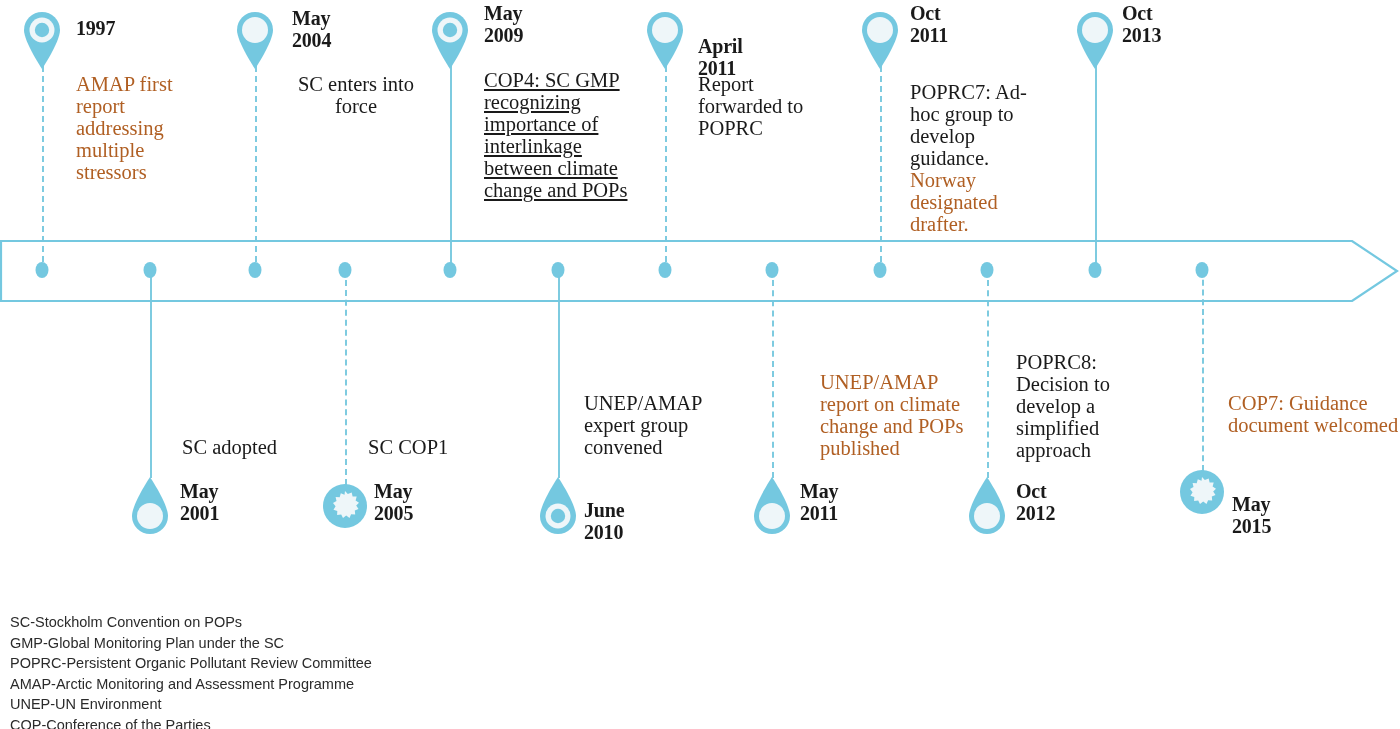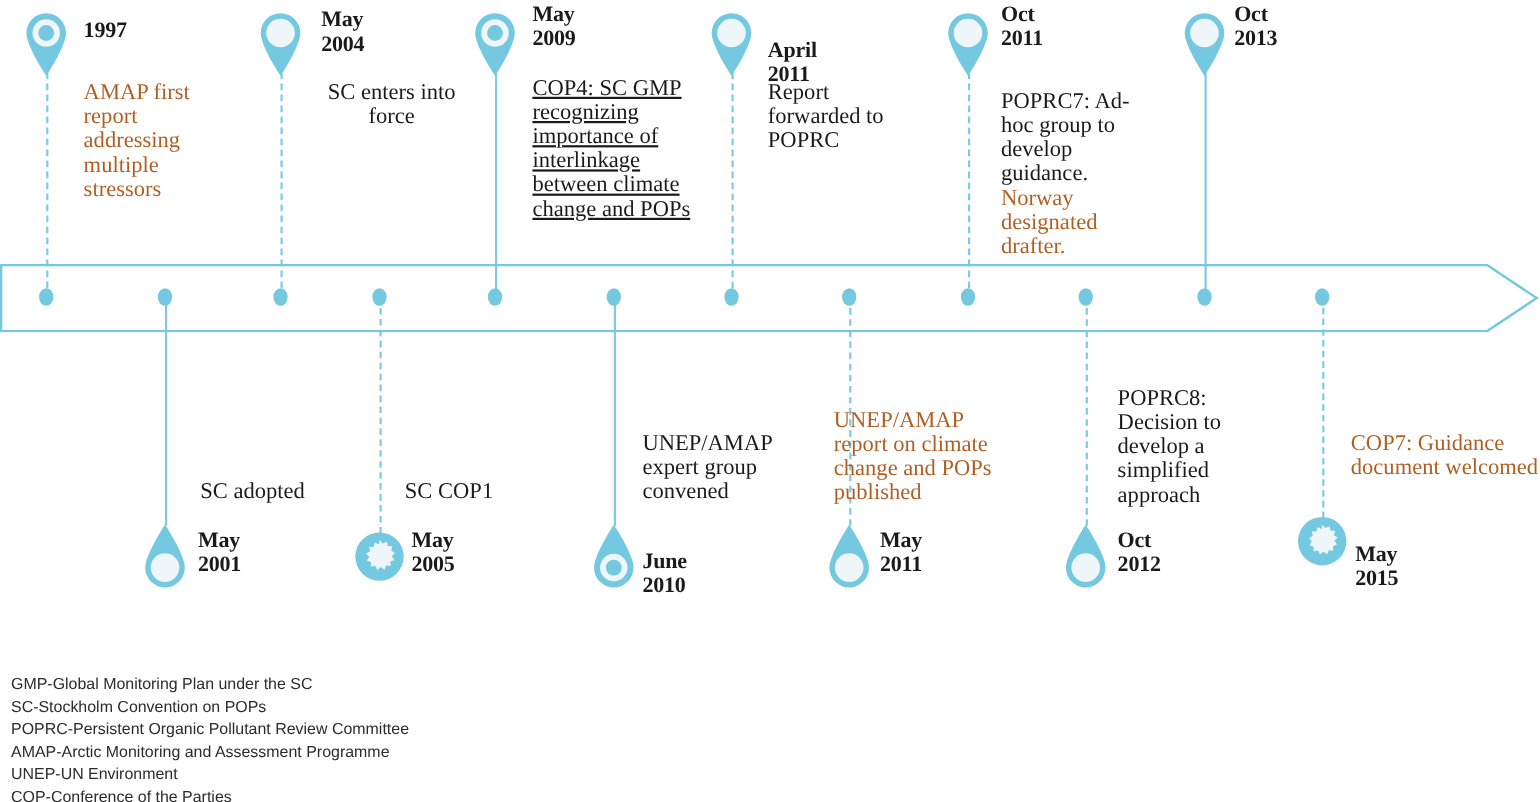--- a/index.html
+++ b/index.html
@@ -235,34 +235,34 @@
 2001</div>
 
   <div class="caption" style="left:368px; top:437px; width:140px;">SC COP1</div>
   <div class="date-label" style="left:374px; top:481px;">May
 2005</div>
 
   <div class="caption" style="left:584px; top:393px; width:150px;">UNEP/AMAP expert group convened</div>
   <div class="date-label" style="left:584px; top:481px;margin-top:19px;">June
 2010</div>
 
-  <div class="caption orange" style="left:758px; top:372px; width:170px;">UNEP/AMAP report on climate change and POPs published</div>
+  <div class="caption orange" style="left:820px; top:372px; width:170px;">UNEP/AMAP report on climate change and POPs published</div>
   <div class="date-label" style="left:800px; top:481px;">May
 2011</div>
 
   <div class="caption" style="left:1016px; top:352px; width:120px;">POPRC8: Decision to develop a simplified approach</div>
   <div class="date-label" style="left:1016px; top:481px;">Oct
 2012</div>
 
   <div class="caption orange" style="left:1228px; top:393px; width:178px;">COP7: Guidance document welcomed</div>
   <div class="date-label" style="left:1232px; top:494px;">May
 2015</div>
 
   <div class="legend">
+    <div>SC-Stockholm Convention on POPs</div>
     <div>GMP-Global Monitoring Plan under the SC</div>
-    <div>SC-Stockholm Convention on POPs</div>
     <div>POPRC-Persistent Organic Pollutant Review Committee</div>
     <div>AMAP-Arctic Monitoring and Assessment Programme</div>
     <div>UNEP-UN Environment</div>
     <div>COP-Conference of the Parties</div>
   </div>
 
 </div>
 
 </body></html>

